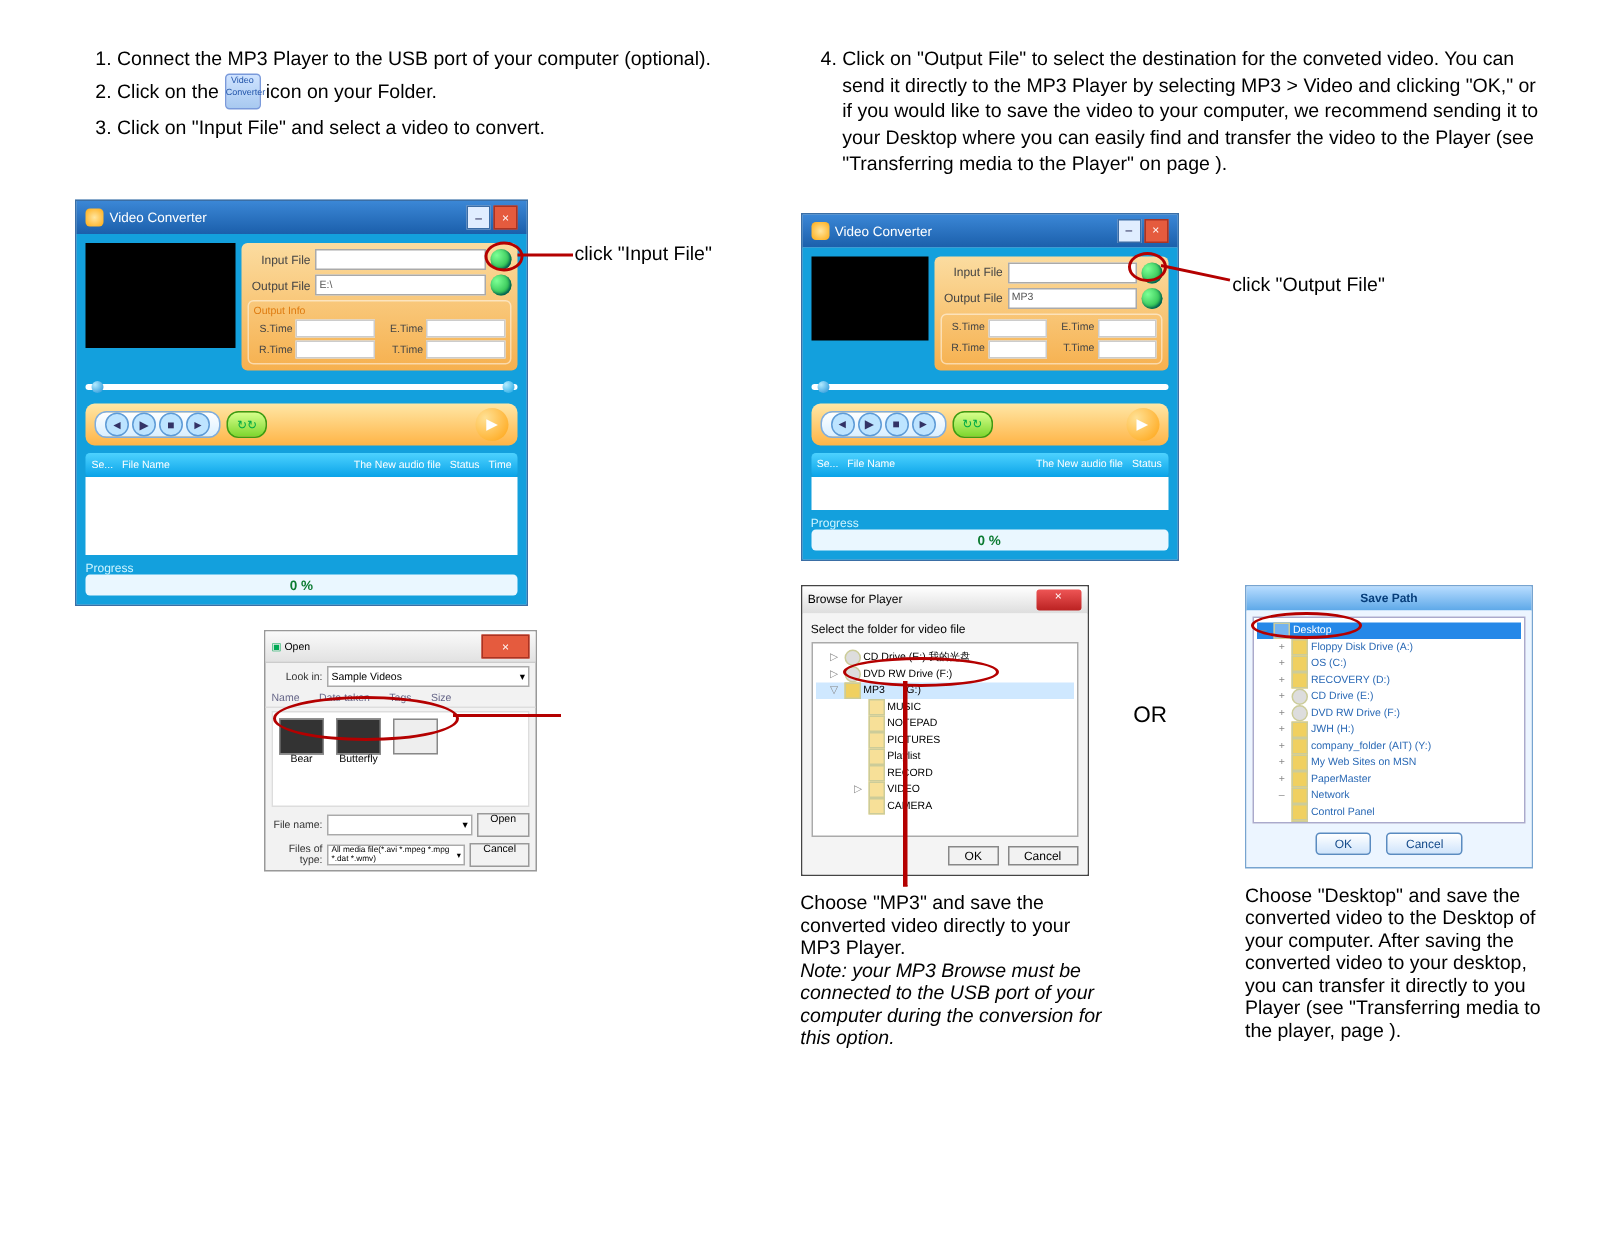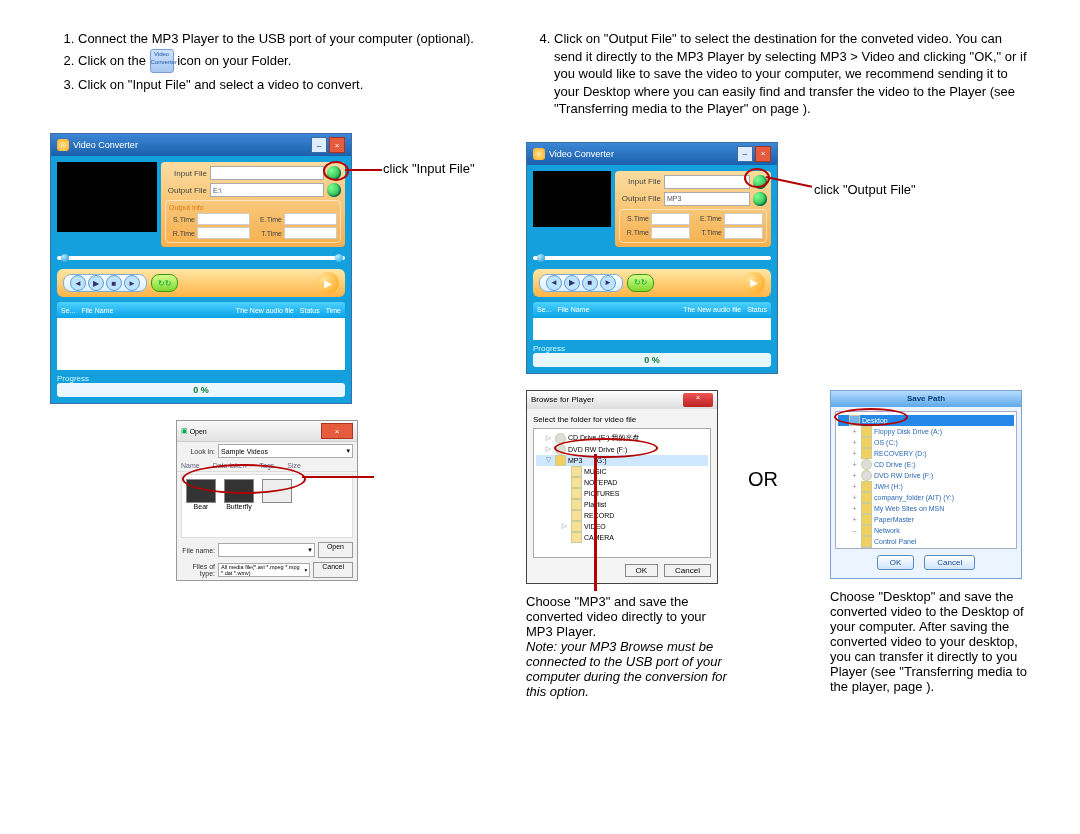--- a/index.html
+++ b/index.html
@@ -126,21 +126,21 @@
   .sp{width:190px;border:1px solid #77a4d0;font-size:8px;}
   .sp-title{height:16px;background:linear-gradient(#b7dcff,#5da8e8);color:#063d7a;text-align:center;display:flex;align-items:center;justify-content:center;font-weight:bold;}
   .sp-body{background:#ecf5ff;padding:4px;}
   .sp-tree{background:#fff;border:1px solid #aac;height:130px;padding:3px 2px;overflow:hidden;}
   .sp-btns{display:flex;justify-content:center;gap:10px;margin-top:6px;padding-bottom:4px;}
   .sp-btn{padding:2px 12px;border:1px solid #5a8bc0;background:linear-gradient(#fff,#cfe4fb);color:#144a8a;border-radius:3px;font-size:8px;}
   .annot{font-size:13px;}
   .annot-line{border:1.5px solid #b40000;}
   .annot-ell{border:2px solid #b40000;border-radius:50%;}
   .italic{font-style:italic;}
-  .or-text{font-size:20px;}
+  .or-text{font-size:15px;}
   .pos{position:absolute;}
   .rel{position:relative;}
 </style>
 </head>
 <body>
 
 <div class="columns">
 
   <div class="col rel">
     <ol>

